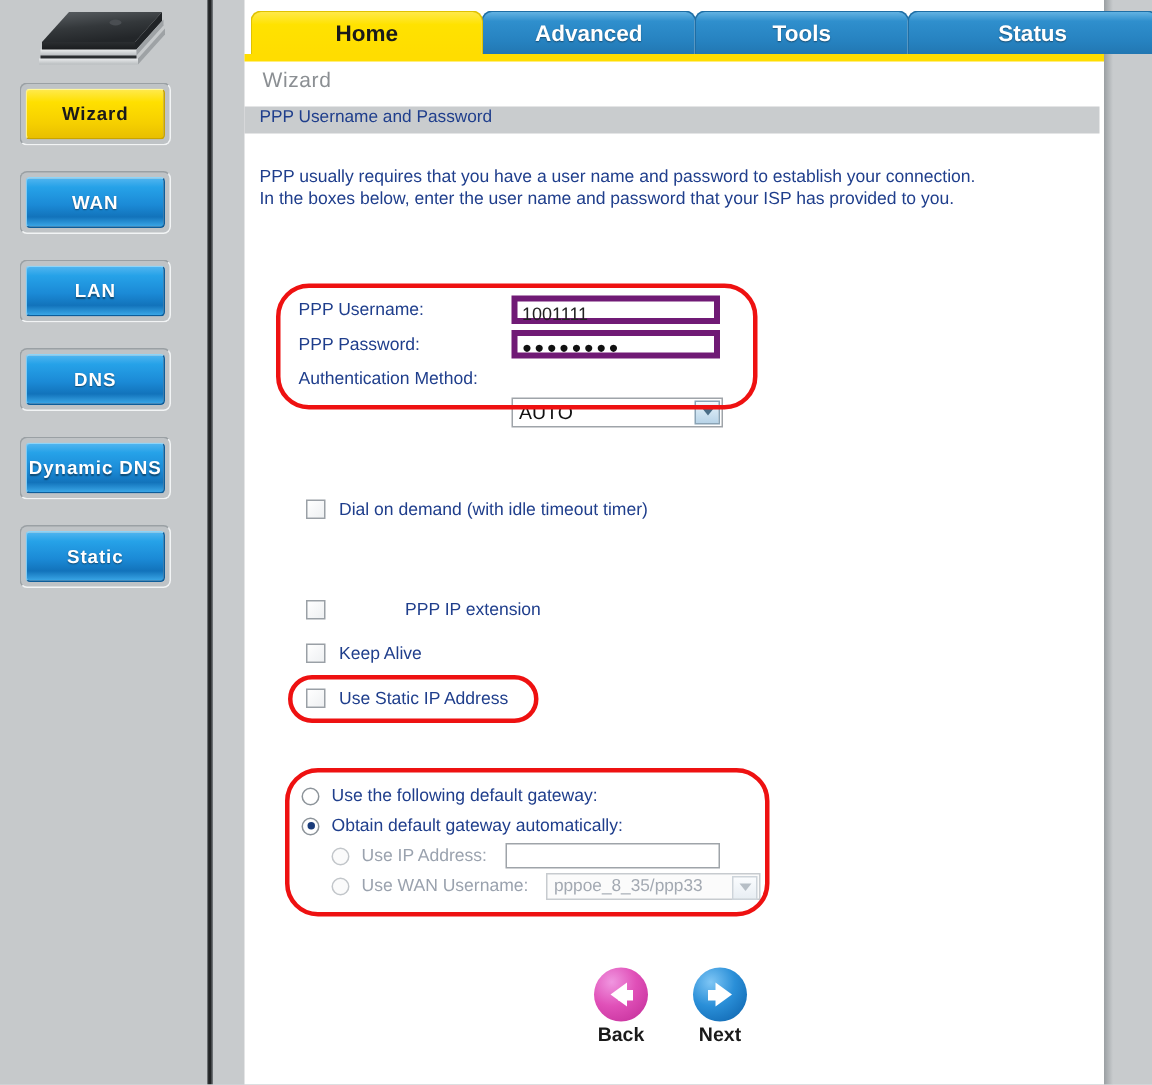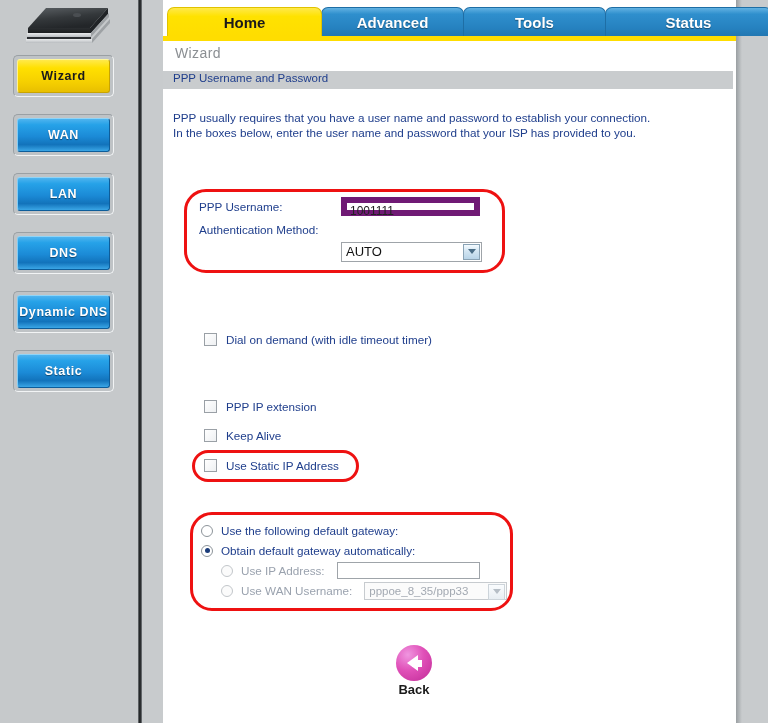--- a/index.html
+++ b/index.html
@@ -183,21 +183,21 @@
   }
   .form-label {
     width: 142px;
     font-size: 11.7px;
     color: #1f3e8c;
   }
   .text-input {
     width: 139px;
     height: 19px;
     box-sizing: border-box;
-    border: 6px solid #701a75;
+    border: 4px solid #701a75;
     background: #ffffff;
     font-size: 12px;
     color: #222;
     padding: 0 3px;
     font-family: "Liberation Sans", sans-serif;
     line-height: 17px;
   }
   .pw-dots {
     letter-spacing: 1.6px;
     font-size: 11px;
@@ -489,35 +489,39 @@
       <div>PPP usually requires that you have a user name and password to establish your connection.</div>
       <div>In the boxes below, enter the user name and password that your ISP has provided to you.</div>
     </div>
 
     <div id="cred-group">
       <div class="form-row">
         <div class="form-label">PPP Username:</div>
         <div class="text-input">1001111</div>
       </div>
       <div class="form-row">
+        <div class="form-label">PPP Password:</div>
+        <div class="text-input pw-dots">●●●●●●●●</div>
+      </div>
+      <div class="form-row">
         <div class="form-label">Authentication Method:</div>
         <div class="select-box">
           <span class="sel-text">AUTO</span>
           <span class="select-arrow">
               <i></i>
             </span>
         </div>
       </div>
     </div>
 
     <div class="cb-row" style="left:41px; top:333px;">
       <span class="cbox"></span>
       <span class="cb-label">Dial on demand (with idle timeout timer)</span>
     </div>
-    <div class="cb-row" style="left:41px; top:400px;">
+    <div class="cb-row" style="left:41px; top:400px;gap:44px;">
       <span class="cbox"></span>
       <span class="cb-label">PPP IP extension</span>
     </div>
     <div class="cb-row" style="left:41px; top:429px;">
       <span class="cbox"></span>
       <span class="cb-label">Keep Alive</span>
     </div>
     <div class="cb-row" style="left:41px; top:459px;">
       <span class="cbox"></span>
       <span class="cb-label">Use Static IP Address</span>
@@ -550,20 +554,27 @@
     </div>
 
     <div id="navbtns">
       <div class="circle-btn">
         <div class="circle pink">
           <span class="stem"></span>
             <span class="arrow"></span>
         </div>
         <div class="btn-caption">Back</div>
       </div>
+      <div class="circle-btn">
+        <div class="circle blue">
+          <span class="stem"></span>
+            <span class="arrow"></span>
+        </div>
+        <div class="btn-caption">Next</div>
+      </div>
     </div>
 
   </div>
 
   <div id="panel-shadow"></div>
 
   <div class="annot" id="annot-cred"></div>
   <div class="annot" id="annot-static"></div>
   <div class="annot" id="annot-gateway"></div>
 

